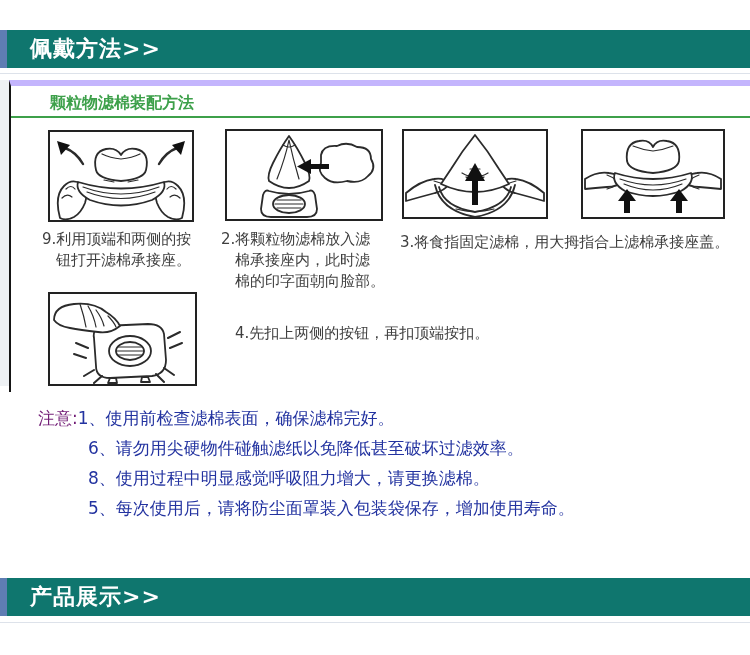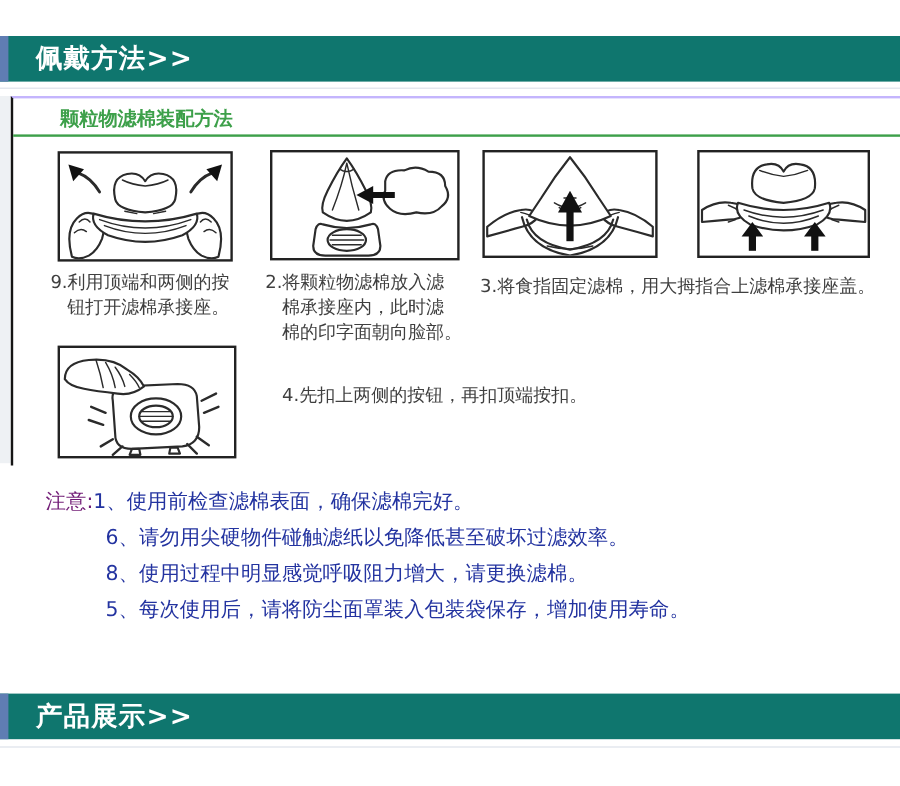--- a/index.html
+++ b/index.html
@@ -17,21 +17,21 @@
   .bar-divider{position:absolute;left:0;width:750px;height:1px;background:#dde2ea;}
   .bar-top{top:30px;}
   .divider-top{top:73px;}
   .bar-bottom{top:578px;}
   .divider-bottom{top:622px;}
 
   
   .gutter{position:absolute;left:0;top:80px;width:9px;height:306px;background:#eef1f4;}
   .assembly-box{
     position:absolute;left:9px;top:80px;width:739px;height:306px;
-    border-top:2px solid #c4b5fd;border-left:2px solid #151515;background:#ffffff;
+    border-top:6px solid #c4b5fd;border-left:2px solid #151515;background:#ffffff;
   }
   .assembly-title{position:absolute;left:39px;top:7px;color:#3da04a;font-size:16px;font-weight:bold;}
   .green-rule{position:absolute;left:0;top:30px;width:739px;height:2px;background:#3da04a;}
 
   .figure{position:absolute;border:2px solid #222222;background:#ffffff;box-sizing:border-box;}
   .figure svg{display:block;width:100%;height:100%;}
   .fig-1{left:37px;top:44px;width:146px;height:92px;}
   .fig-2{left:214px;top:43px;width:158px;height:92px;}
   .fig-3{left:391px;top:43px;width:146px;height:90px;}
   .fig-4{left:570px;top:43px;width:144px;height:90px;}

